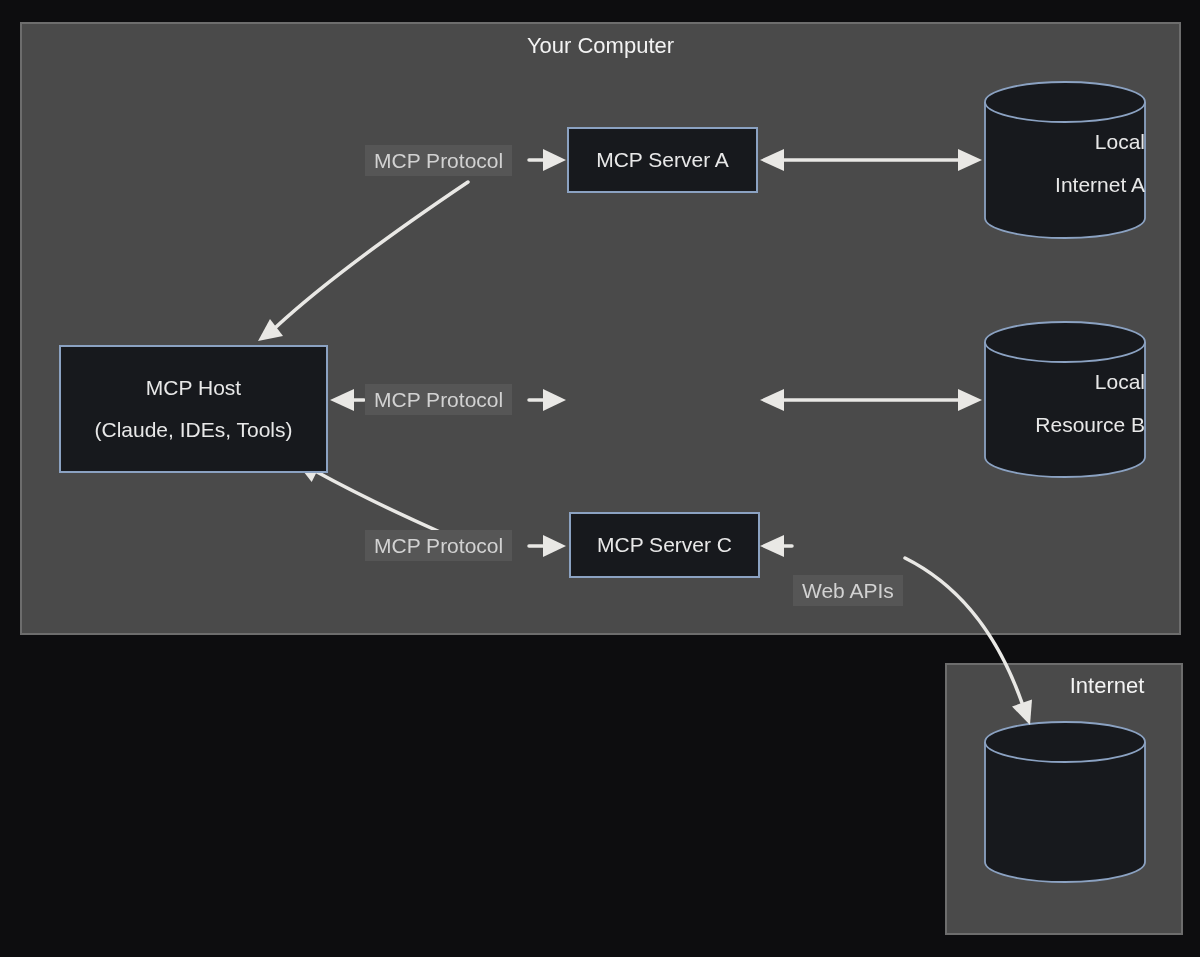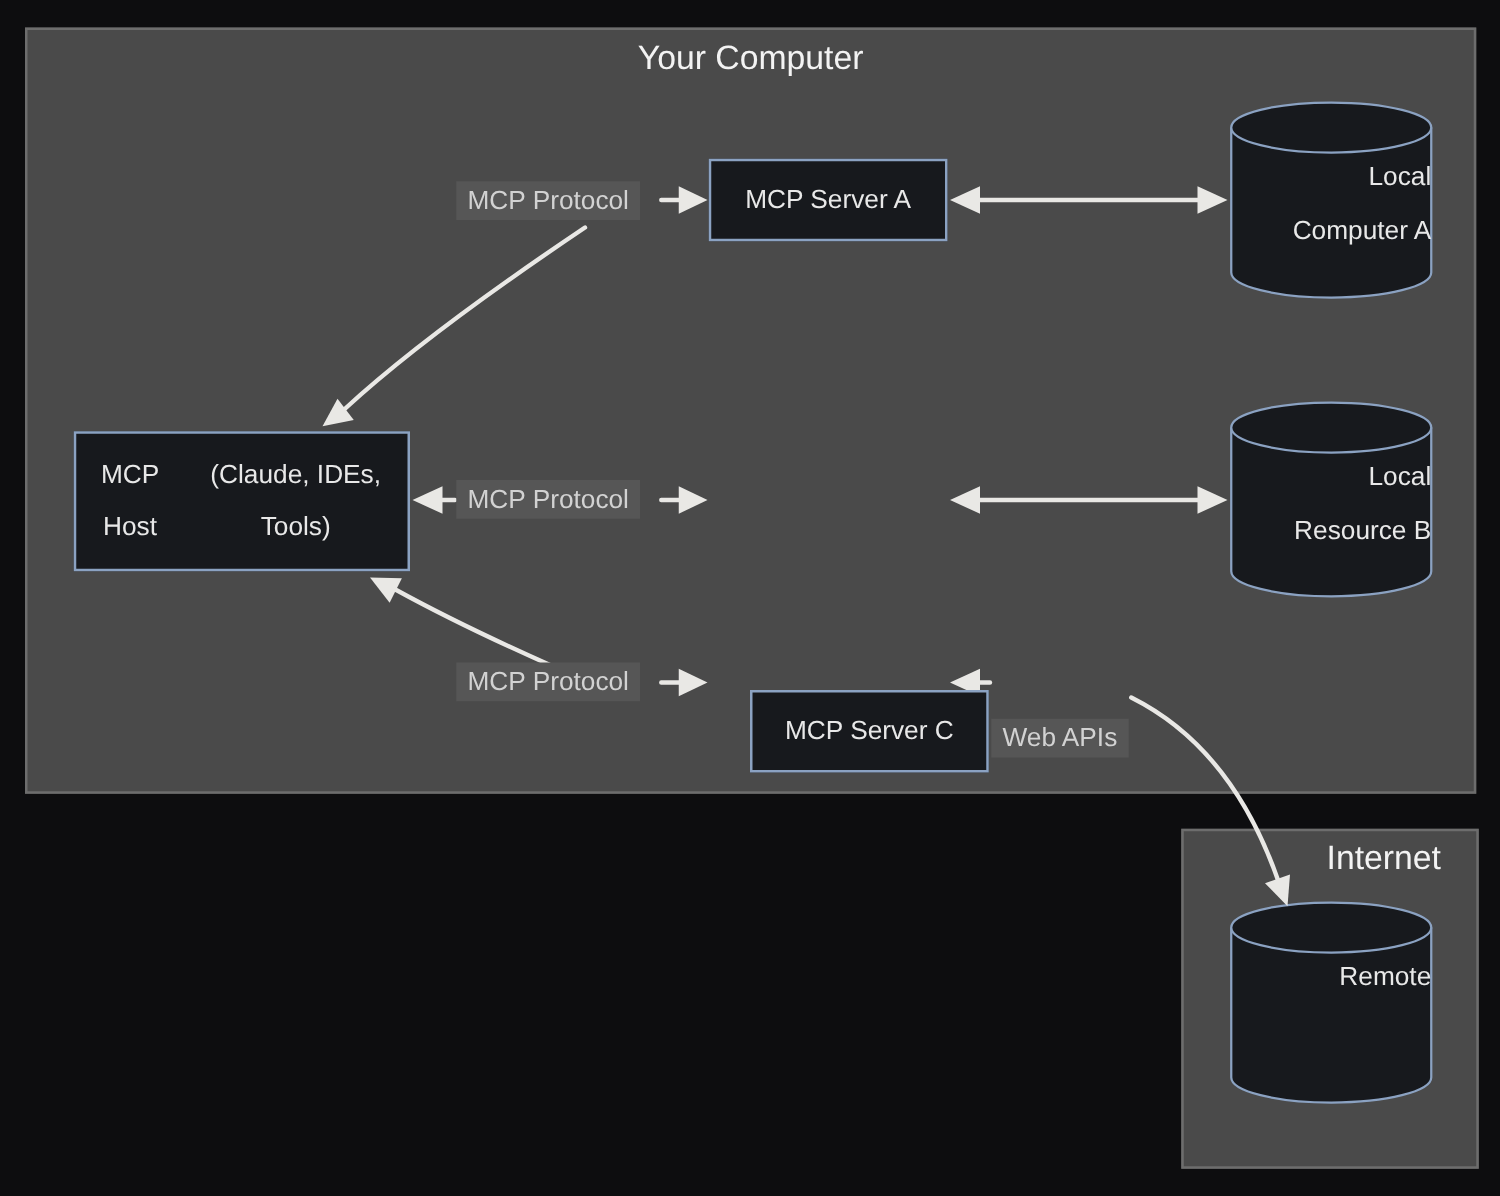--- a/index.html
+++ b/index.html
@@ -17,37 +17,37 @@
   html,body{margin:0;padding:0;background:var(--page-bg);}
   .stage{
     position:relative;width:1200px;height:957px;overflow:hidden;
     background:var(--page-bg);
     font-family:"Liberation Sans","DejaVu Sans",sans-serif;
     -webkit-font-smoothing:antialiased;
   }
   .zone{position:absolute;box-sizing:border-box;background:var(--zone-bg);border:2px solid var(--zone-border);}
   .zone-computer{left:20px;top:22px;width:1161px;height:613px;}
   .zone-internet{left:945px;top:663px;width:238px;height:272px;}
-  .zone-title{position:absolute;color:var(--title-text);font-size:27px;line-height:24px;text-align:center;}
+  .zone-title{position:absolute;color:var(--title-text);font-size:22px;line-height:24px;text-align:center;}
   .zone-title.computer{left:20px;top:34px;width:1161px;}
   .zone-title.internet{left:968px;top:674px;width:278px;}
   svg.edges{position:absolute;left:0;top:0;pointer-events:none;}
   .edge{stroke:var(--arrow);stroke-width:3.5;fill:none;stroke-linecap:round;}
   .ah{fill:var(--arrow);stroke:none;}
   .cyl{fill:var(--node-bg);stroke:var(--node-border);stroke-width:1.8;}
   .node{
     position:absolute;box-sizing:border-box;background:var(--node-bg);
     border:2px solid var(--node-border);color:var(--node-text);
     display:flex;align-items:center;justify-content:center;
     font-size:21px;text-align:center;
   }
-  .node-host{left:59px;top:345px;width:269px;height:112px;line-height:42px;}
+  .node-host{left:59px;top:345px;width:269px;height:128px;flex-direction:column;line-height:42px;}
   .node-server-a{left:567px;top:127px;width:191px;height:66px;}
   .node-server-b{left:567px;top:367px;width:191px;height:66px;}
-  .node-server-c{left:600px;top:512px;width:191px;height:66px;margin-top:40px;}
+  .node-server-c{left:569px;top:512px;width:191px;height:66px;}
   .cyl-text{
     position:absolute;width:160px;text-align:right;color:var(--node-text);
     font-size:21px;line-height:43px;
   }
   .cyl-text.a{left:985px;top:120px;}
   .cyl-text.b{left:985px;top:360px;}
   .cyl-text.c{left:985px;top:760px;}
   .edge-label{
     position:absolute;background:var(--label-bg);color:var(--label-text);
     font-size:21px;line-height:31px;height:31px;padding:0 9px;white-space:nowrap;
@@ -139,28 +139,27 @@
   </div>
   <div class="node node-server-a">
     <span>MCP Server A</span>
   </div>
   <div class="node node-server-c">
     <span>MCP Server C</span>
   </div>
 
   <div class="cyl-text a">
     <div>Local</div>
-    <div>Computer A</div>
+    <div>Internet A</div>
   </div>
   <div class="cyl-text b">
     <div>Local</div>
     <div>Resource B</div>
   </div>
   <div class="cyl-text c">
-    <div>Remote</div>
   </div>
 
   <div class="edge-label lbl-pa">MCP Protocol</div>
   <div class="edge-label lbl-pb">MCP Protocol</div>
   <div class="edge-label lbl-pc">MCP Protocol</div>
   <div class="edge-label lbl-web">Web APIs</div>
 
 </div>
 
 </body></html>

